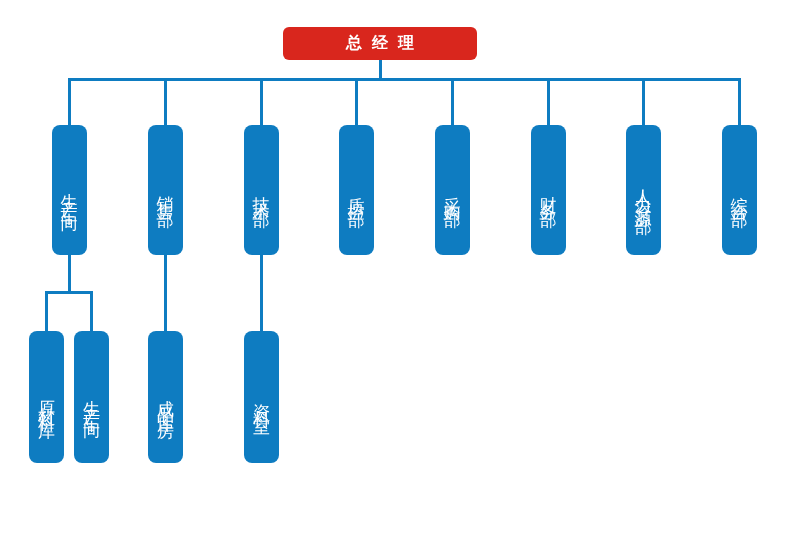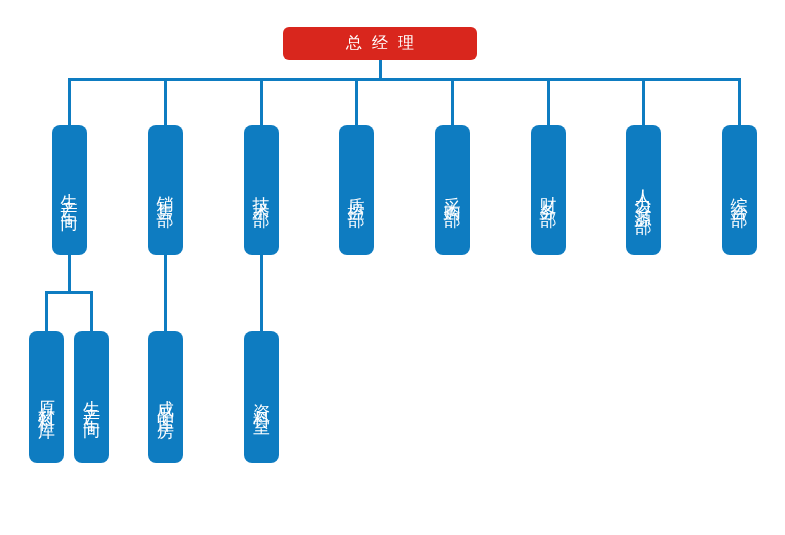--- a/index.html
+++ b/index.html
@@ -27,21 +27,21 @@
   .node.root {
     background: #d9261d;
     border-radius: 6px;
   }
   .root-label {
     color: #ffffff;
     font-size: 16px;
     letter-spacing: 10px;
     padding-left: 10px; 
     white-space: nowrap;
-    font-weight: 400;
+    font-weight: 700;
   }
   .v-label {
     color: #ffffff;
     font-size: 17px;
     writing-mode: vertical-lr;
     text-orientation: upright;
     letter-spacing: 7px;
     padding-top: 7px; 
     white-space: nowrap;
     font-weight: 400;

